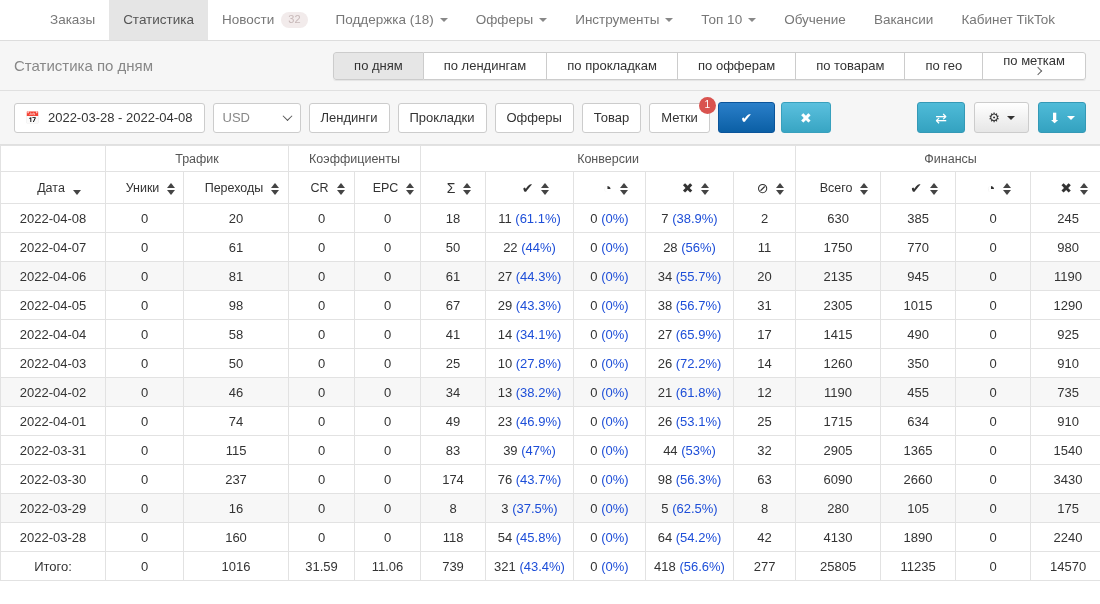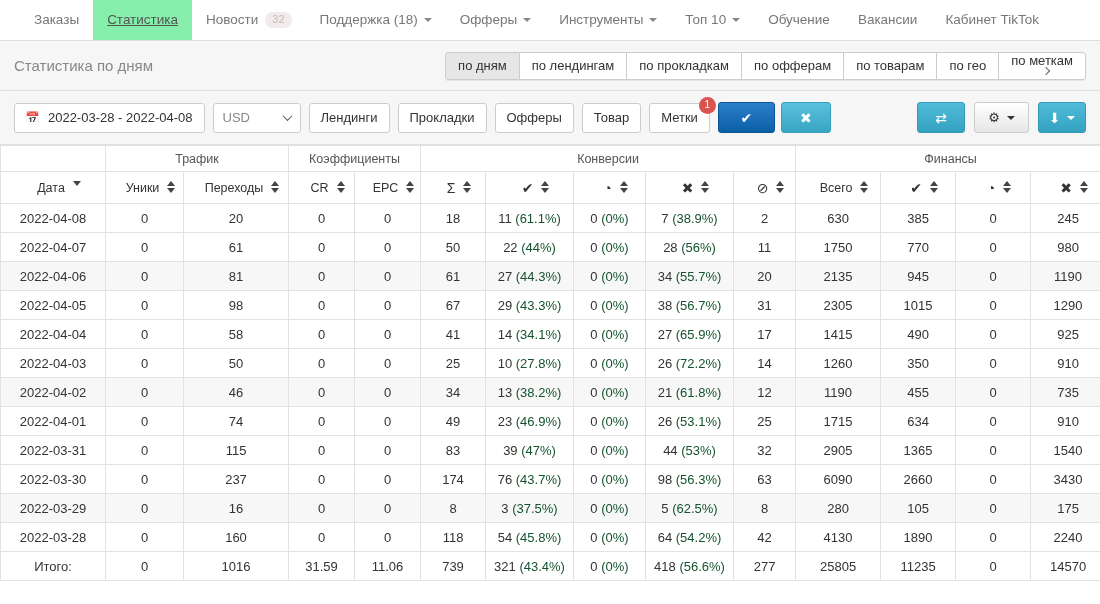--- a/index.html
+++ b/index.html
@@ -11,37 +11,36 @@
     overflow: hidden;
   }
 
   
   .topnav {
     height: 41px;
     background: #ffffff;
     border-bottom: 1px solid #dddddd;
     display: flex;
     align-items: stretch;
-    padding-left: 20px;
+    padding-left: 36px;
     position: relative;
   }
   .nav-item {
     display: flex;
     align-items: center;
     padding: 0 14px;
     font-size: 13.5px;
     color: #777777;
     white-space: nowrap;
     cursor: pointer;
     line-height: 1;
   }
   .nav-item.active {
-    background: #86efac;
+    background: #e5e5e5;
     color: #555555;
-    text-decoration: underline;
   }
   .nav-badge {
     display: inline-block;
     margin-left: 7px;
     background: #f2ebeb;
     color: #c7b8b8;
     border-radius: 9px;
     font-size: 11px;
     padding: 2px 7px 3px;
     line-height: 1;
@@ -75,21 +74,21 @@
     display: flex;
     align-items: stretch;
     height: 28px;
     border-radius: 3px;
     overflow: hidden;
     box-shadow: 0 1px 1px rgba(0,0,0,.07);
   }
   .seg-btn {
     display: flex;
     align-items: center;
-    padding: 0 12px;
+    padding: 0 20px;
     font-size: 13px;
     color: #333333;
     background: #ffffff;
     border: 1px solid #cccccc;
     border-left-width: 0;
     cursor: pointer;
     white-space: nowrap;
   }
   .seg-btn:first-child { border-left-width: 1px; border-radius: 3px 0 0 3px; }
   .seg-btn:last-child { border-radius: 0 3px 3px 0; flex-direction: column; }
@@ -258,21 +257,21 @@
   }
   .hdr-row th {
     height: 32px;
     font-size: 12.5px;
     font-weight: bold;
     color: #333333;
     background: #ffffff;
   }
   .hdr-inner {
     display: flex;
-    align-items: flex-start;
+    align-items: flex-end;
     justify-content: center;
     gap: 8px;
     margin-left: 12px;
   }
   .sort-arrows {
     display: inline-flex;
     flex-direction: column;
     gap: 2px;
     line-height: 0;
   }
@@ -285,21 +284,21 @@
   .sort-arrows i.up { border-bottom: 5px solid #444; }
   .sort-arrows i.dn { border-top: 5px solid #444; }
   .sort-single {
     display:inline-block; width:0;height:0;
     border-left:4px solid transparent;border-right:4px solid transparent;
     border-top:5px solid #444;
   }
   tbody tr { height: 29px; }
   tbody tr.alt { background: #f7f7f7; }
   tbody tr.total td { font-size: 13px; }
-  .pct { color: #14532d; }
+  .pct { color: #1d4ed8; }
   .icon-glyph { font-size: 14px; color: #333; line-height: 1; }
 </style>
 </head>
 <body>
 
 <div class="topnav" id="topnav">
     <div class="nav-item">
       <span>Заказы</span>
     </div>
     <div class="nav-item active">

